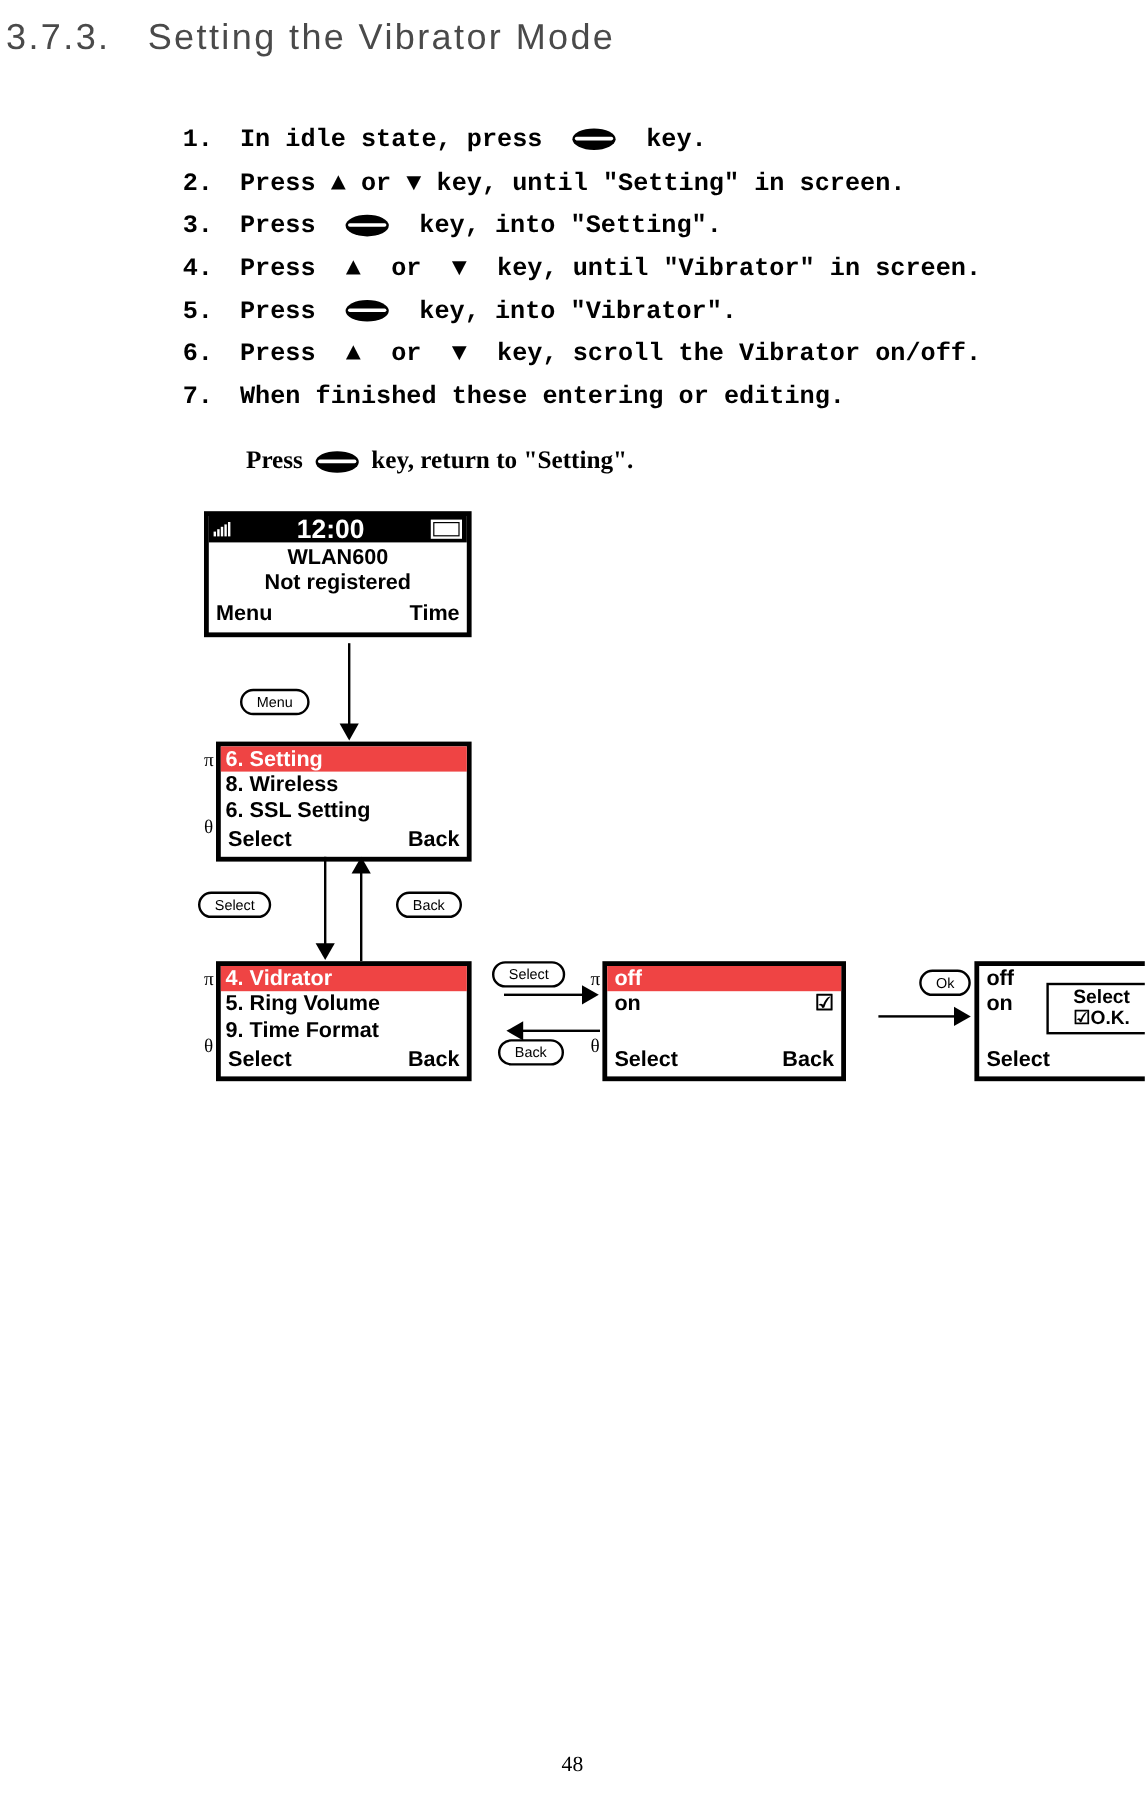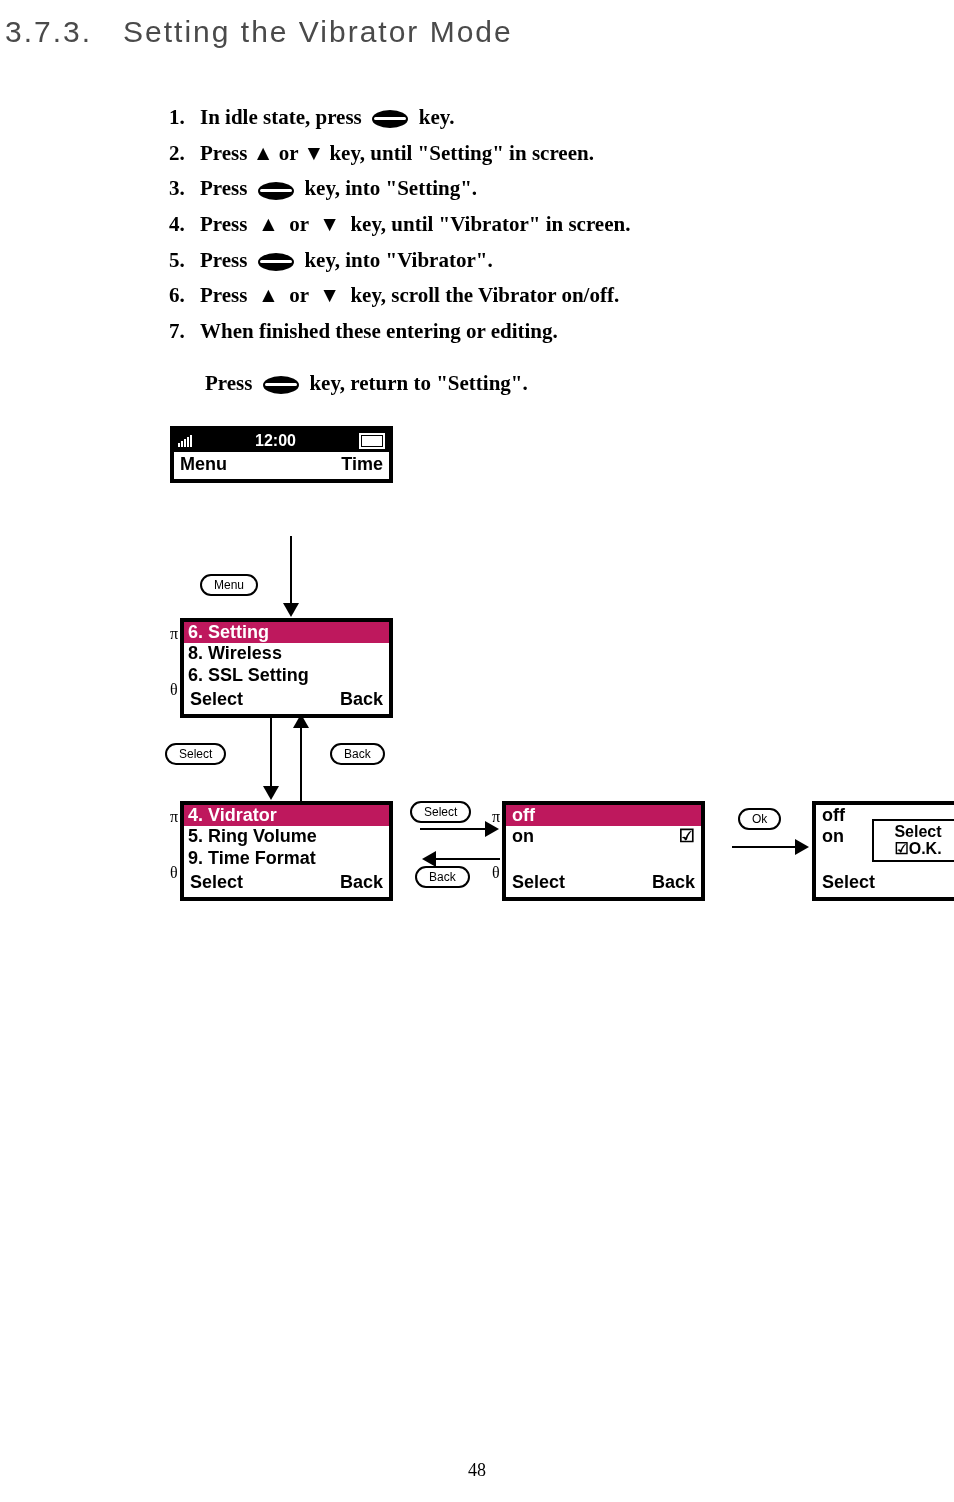--- a/index.html
+++ b/index.html
@@ -16,20 +16,21 @@
       font-size: 30px;
       color: #4a4a4a;
       padding: 15px 5px 30px 5px;
       font-weight: 400;
     }
     .instructions {
       margin-left: 150px;
       font-weight: bold;
       font-size: 21px;
       line-height: 1.7;
+      font-family: Liberation Mono, monospace;
     }
     .instructions ol {
       padding-left: 40px;
     }
     .instructions li {
       padding-left: 10px;
     }
     .indent-text {
       margin-left: 205px;
       font-weight: bold;
@@ -114,21 +115,21 @@
       border: 2px solid #000;
       border-radius: 14px;
       padding: 2px 12px;
       font-family: Arial, sans-serif;
       font-size: 12px;
       background: #fff;
       position: absolute;
       text-align: center;
     }
     .menu-screen .row { text-align: left; padding: 0 4px; }
-    .menu-screen .row.inv { background: #be185d; color: #fff; }
+    .menu-screen .row.inv { background: #ef4444; color: #fff; }
     .side-marks {
       position: absolute;
       left: -14px;
       font-family: serif;
       font-size: 16px;
       font-weight: normal;
     }
     .arrow-down {
       width: 0; height: 0;
       border-left: 8px solid transparent;
@@ -203,22 +204,26 @@
 
   <div class="screen" style="top:0; left:0; width:215px;">
     <div class="screen-status">
       <span class="signal-icon">
         <span class="signal-bar" style="height:4px"></span>
           <span class="signal-bar" style="height:6px"></span>
           <span class="signal-bar" style="height:8px"></span>
           <span class="signal-bar" style="height:10px"></span>
           <span class="signal-bar" style="height:12px"></span>
       </span>
-      <span style="flex:1; text-align:center; color:#fff; font-size:16px;">12:00</span>
+      <span style="flex:1; text-align:center; color:#fff; font-size:22px;">12:00</span>
       <span class="battery-icon"></span>
+    </div>
+    <div class="screen-body">
+      <div>WLAN600</div>
+      <div>Not registered</div>
     </div>
     <div class="softkey-row">
       <span>Menu</span>
       <span>Time</span>
     </div>
   </div>
 
   <div class="line-v" style="top:110px; left:120px; height:70px;"></div>
   <div class="arrow-down" style="top:177px; left:113px;"></div>
   <div class="pill-btn" style="top:148px; left:30px;">Menu</div>
@@ -274,21 +279,21 @@
     </div>
     <div class="row">&nbsp;</div>
     <div class="softkey-row">
       <span>Select</span>
       <span>Back</span>
     </div>
   </div>
 
   <div class="line-h" style="top:420px; left:562px; width:65px;"></div>
   <div class="arrow-right" style="top:413px; left:625px;"></div>
-  <div class="pill-btn" style="top:382px; left:568px;">Ok</div>
+  <div class="pill-btn" style="top:382px; left:596px;">Ok</div>
 
   <div class="screen menu-screen" style="top:375px; left:642px; width:195px;">
     <div class="row" style="display:flex;justify-content:space-between;padding:0 6px;">
       <span>off</span>
       <span></span>
     </div>
     <div class="row" style="display:flex;justify-content:space-between;padding:0 6px;">
       <span>on</span>
 
     </div>

